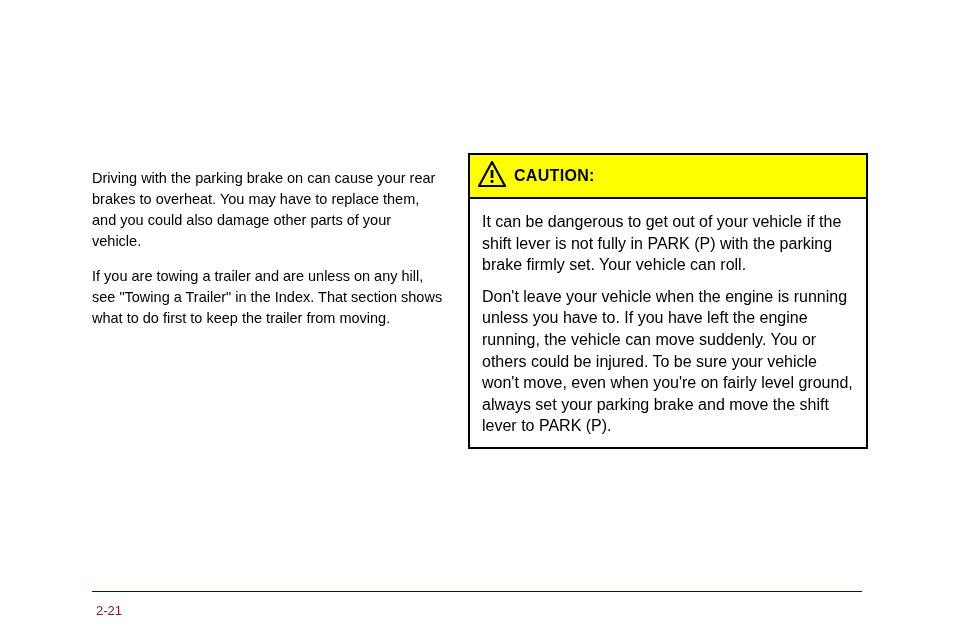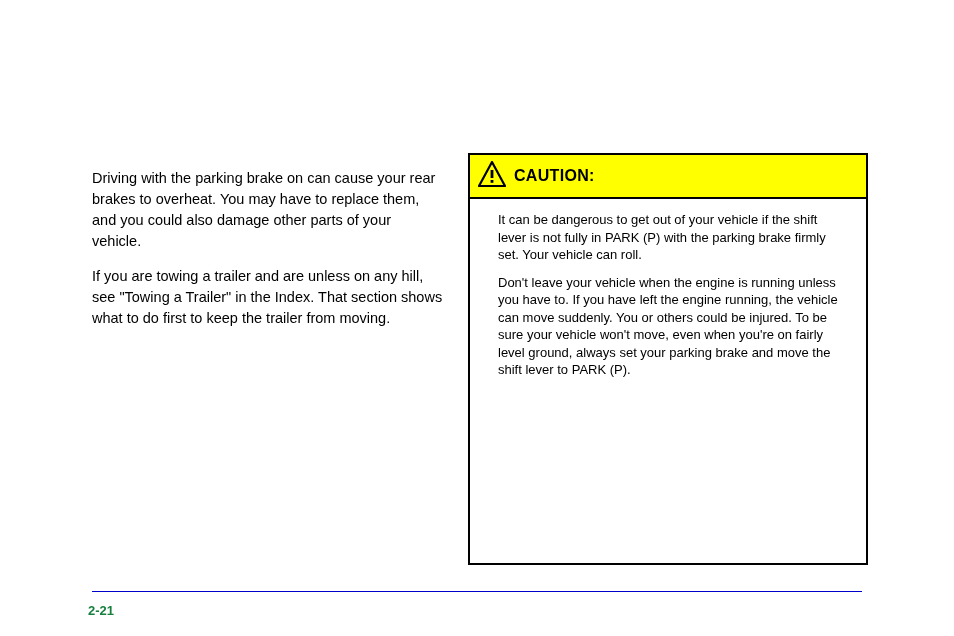--- a/index.html
+++ b/index.html
@@ -13,21 +13,21 @@
     .page {
       position: relative;
       width: 100%;
       height: 100%;
     }
     .caution-box {
       position: absolute;
       top: 153px;
       left: 468px;
       width: 400px;
-      height: 412px;
+      height: 296px;
       border: 2px solid #000;
       background: #fff;
     }
     .caution-header {
       background: #ffff00;
       border-bottom: 2px solid #000;
       padding: 6px 8px 6px 8px;
       display: flex;
       align-items: center;
       gap: 8px;
@@ -36,22 +36,22 @@
     .warning-icon {
       flex-shrink: 0;
     }
     .caution-title {
       font-size: 16px;
       font-weight: bold;
       color: #000;
       letter-spacing: 0.3px;
     }
     .caution-body {
-      padding: 12px 28px;
-      font-size: 13px;
+      padding: 12px 12px;
+      font-size: 16px;
       line-height: 1.35;
       color: #000;
     }
     .caution-body p {
       margin-bottom: 10px;
     }
     .caution-body p:last-child {
       margin-bottom: 12px;
     }
     .left-text {
@@ -72,28 +72,27 @@
     .footer-rule {
       position: absolute;
       left: 92px;
       right: 92px;
       bottom: 44px;
       height: 0;
       border-top: 1.5px solid #0000cc;
     }
     .footer {
       position: absolute;
-      left: 88px;
+      left: 96px;
       right: 92px;
       bottom: 18px;
       display: flex;
       justify-content: space-between;
       font-size: 13px;
-      color: #15803d;
-      font-weight: bold;
+      color: #7f1d1d;
     }
   </style>
 </head>
 <body>
 
 <div class="page">
 
   <div class="left-text">
     <p>Driving with the parking brake on can cause your rear brakes to overheat. You may have to replace them, and you could also damage other parts of your vehicle.</p>
     <p>If you are towing a trailer and are unless on any hill, see "Towing a Trailer" in the Index. That section shows what to do first to keep the trailer from moving.</p>

